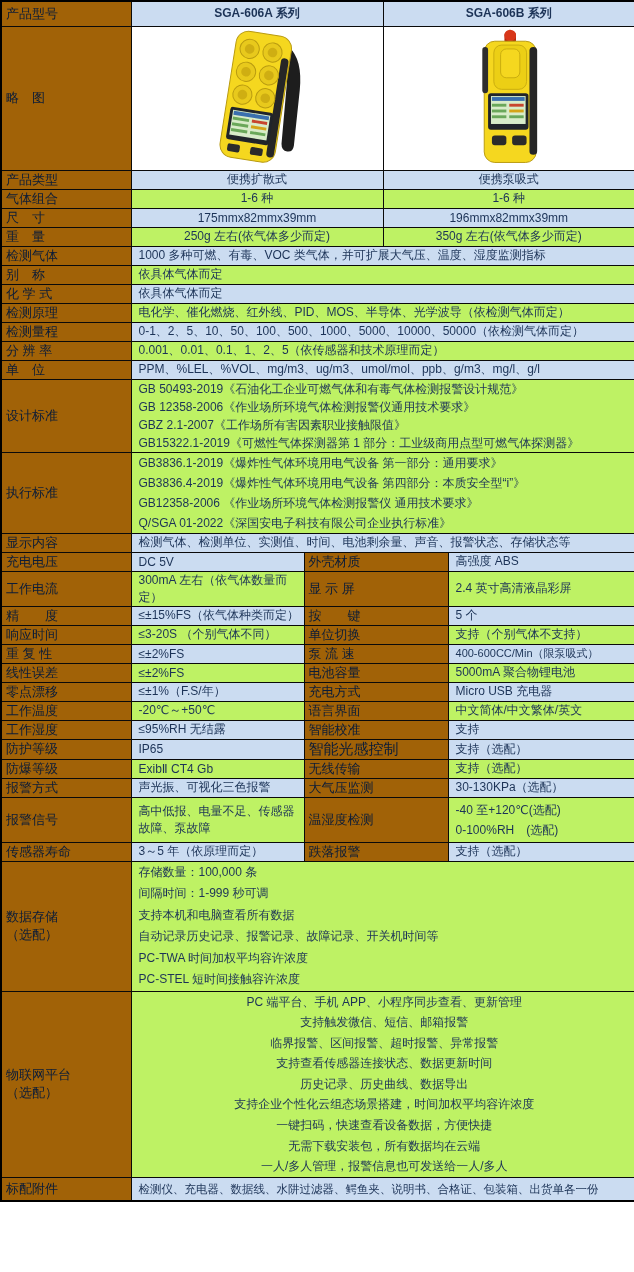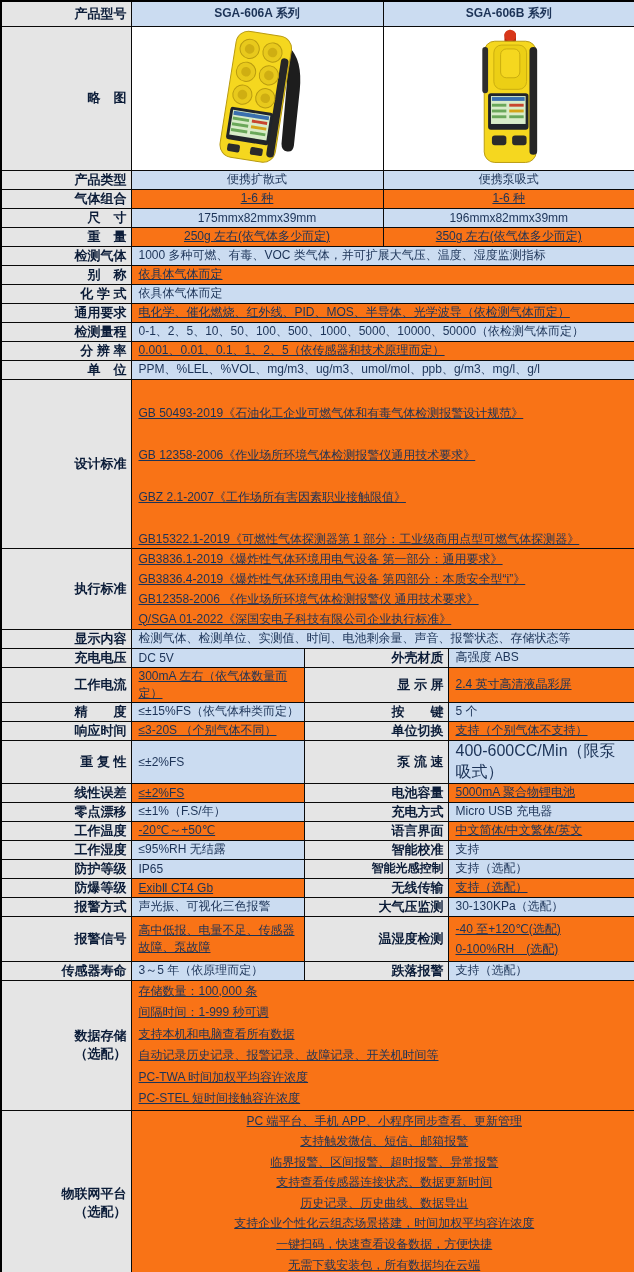--- a/index.html
+++ b/index.html
@@ -1,38 +1,38 @@
 <!DOCTYPE html>
 <html><head>
 <meta charset="utf-8">
 <style>
   html,body{margin:0;padding:0;background:#fff;}
   table.spec{width:634px;table-layout:fixed;border-collapse:collapse;
     font-family:"Liberation Sans","DejaVu Sans",sans-serif;
     border:2px solid #000;}
   td{border:1px solid #0a0a0a;overflow:hidden;vertical-align:middle;
      font-size:12px;color:#1c3357;padding:0 4px;box-sizing:border-box;}
-  td.lbl{background:#e5e5e5;font-weight:bold;text-align:right;
+  td.lbl{background:#a16207;font-weight:normal;text-align:left;
      color:#0b1c38;font-size:13px;}
   tr.d td.v{background:#cbdcf1;}
-  tr.l td.v{background:#f97316;text-decoration:underline;}
+  tr.l td.v{background:#bef264;}
   td.white{background:#ffffff;}
   .c{text-align:center;}
   .lf{text-align:left;padding-left:7px;}
   .b{font-weight:bold;}
   tr.h-header{height:25px;}
   tr.h-sketch{height:143px;}
   tr.h-std{height:16px;}
   tr.h-design{height:72px;}
   tr.h-exec{height:80px;}
   tr.h-alarm2{height:45px;}
   tr.h-storage{height:130px;}
   tr.h-iot{height:186px;}
   tr.h-acc{height:24px;}
-  .ln18 div{line-height:18px;margin-top:24px;}
+  .ln18 div{line-height:18px;}
   .ln20 div{line-height:20px;}
   .ln21 div{line-height:21.5px;}
   .ln205 div{line-height:20.6px;text-align:center;}
   .imgwrap{width:100%;height:143px;display:flex;align-items:center;justify-content:center;}
 </style>
 </head>
 <body>
 
 <table class="spec">
   <colgroup>
@@ -143,21 +143,21 @@
   </tr>
   <tr class="h-std l">
     <td class="lbl">别　称</td>
     <td colspan="4" class="v lf">依具体气体而定</td>
   </tr>
   <tr class="h-std d">
     <td class="lbl">化 学 式</td>
     <td colspan="4" class="v lf">依具体气体而定</td>
   </tr>
   <tr class="h-std l">
-    <td class="lbl">通用要求</td>
+    <td class="lbl">检测原理</td>
     <td colspan="4" class="v lf">电化学、催化燃烧、红外线、PID、MOS、半导体、光学波导（依检测气体而定）</td>
   </tr>
   <tr class="h-std d">
     <td class="lbl">检测量程</td>
     <td colspan="4" class="v lf">0-1、2、5、10、50、100、500、1000、5000、10000、50000（依检测气体而定）</td>
   </tr>
   <tr class="h-std l">
     <td class="lbl">分 辨 率</td>
     <td colspan="4" class="v lf">0.001、0.01、0.1、1、2、5（依传感器和技术原理而定）</td>
   </tr>
@@ -212,21 +212,21 @@
   <tr class="h-std l">
     <td class="lbl">响应时间</td>
     <td class="v lf">≤3-20S （个别气体不同）</td>
     <td colspan="2" class="lbl">单位切换</td>
     <td class="v lf">支持（个别气体不支持）</td>
   </tr>
   <tr class="h-std d">
     <td class="lbl">重 复 性</td>
     <td class="v lf">≤±2%FS</td>
     <td colspan="2" class="lbl">泵 流 速</td>
-    <td class="v lf" style="font-size:16px">400-600CC/Min（限泵吸式）</td>
+    <td class="v lf" style="font-size:11px">400-600CC/Min（限泵吸式）</td>
   </tr>
   <tr class="h-std l">
     <td class="lbl">线性误差</td>
     <td class="v lf">≤±2%FS</td>
     <td colspan="2" class="lbl">电池容量</td>
     <td class="v lf">5000mA 聚合物锂电池</td>
   </tr>
   <tr class="h-std d">
     <td class="lbl">零点漂移</td>
     <td class="v lf">≤±1%（F.S/年）</td>
@@ -241,21 +241,21 @@
   </tr>
   <tr class="h-std d">
     <td class="lbl">工作湿度</td>
     <td class="v lf">≤95%RH 无结露</td>
     <td colspan="2" class="lbl">智能校准</td>
     <td class="v lf">支持</td>
   </tr>
   <tr class="h-std d">
     <td class="lbl">防护等级</td>
     <td class="v lf">IP65</td>
-    <td colspan="2" class="lbl" style="font-size:12px">智能光感控制</td>
+    <td colspan="2" class="lbl" style="font-size:15px">智能光感控制</td>
     <td class="v lf">支持（选配）</td>
   </tr>
   <tr class="h-std l">
     <td class="lbl">防爆等级</td>
     <td class="v lf">ExibⅡ CT4 Gb</td>
     <td colspan="2" class="lbl">无线传输</td>
     <td class="v lf">支持（选配）</td>
   </tr>
   <tr class="h-std d">
     <td class="lbl">报警方式</td>

